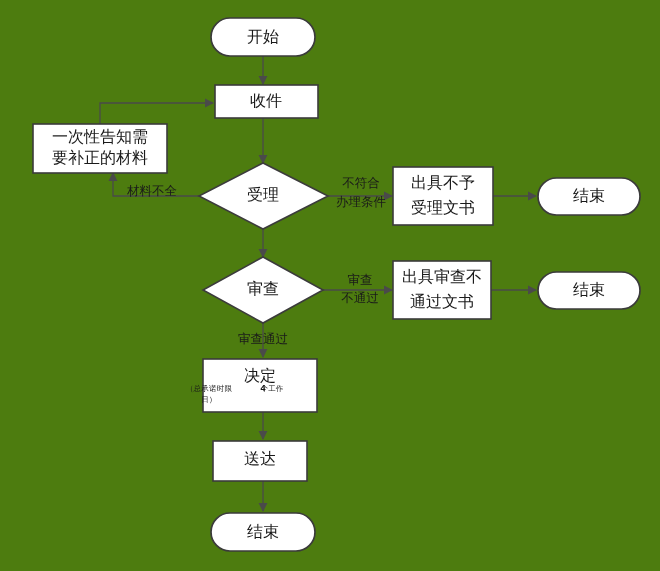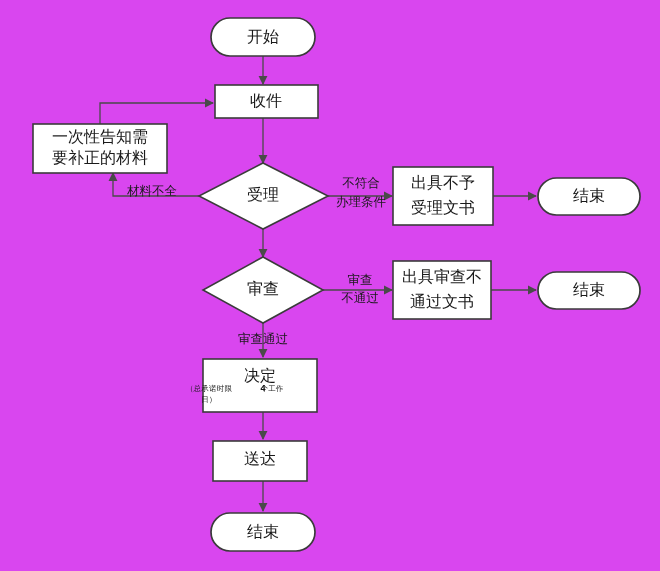--- a/index.html
+++ b/index.html
@@ -10,21 +10,21 @@
   body {
     width: 660px;
     height: 571px;
     font-family: "Liberation Sans", "DejaVu Sans", sans-serif;
     overflow: hidden;
   }
   #flow-root {
     position: relative;
     width: 660px;
     height: 571px;
-    background: #d946ef;
+    background: #4d7c0f;
   }
   svg#flow-svg {
     display: block;
     width: 660px;
     height: 571px;
   }
   .node-shape {
     fill: #ffffff;
     stroke: #3b3b3b;
     stroke-width: 1.6;

